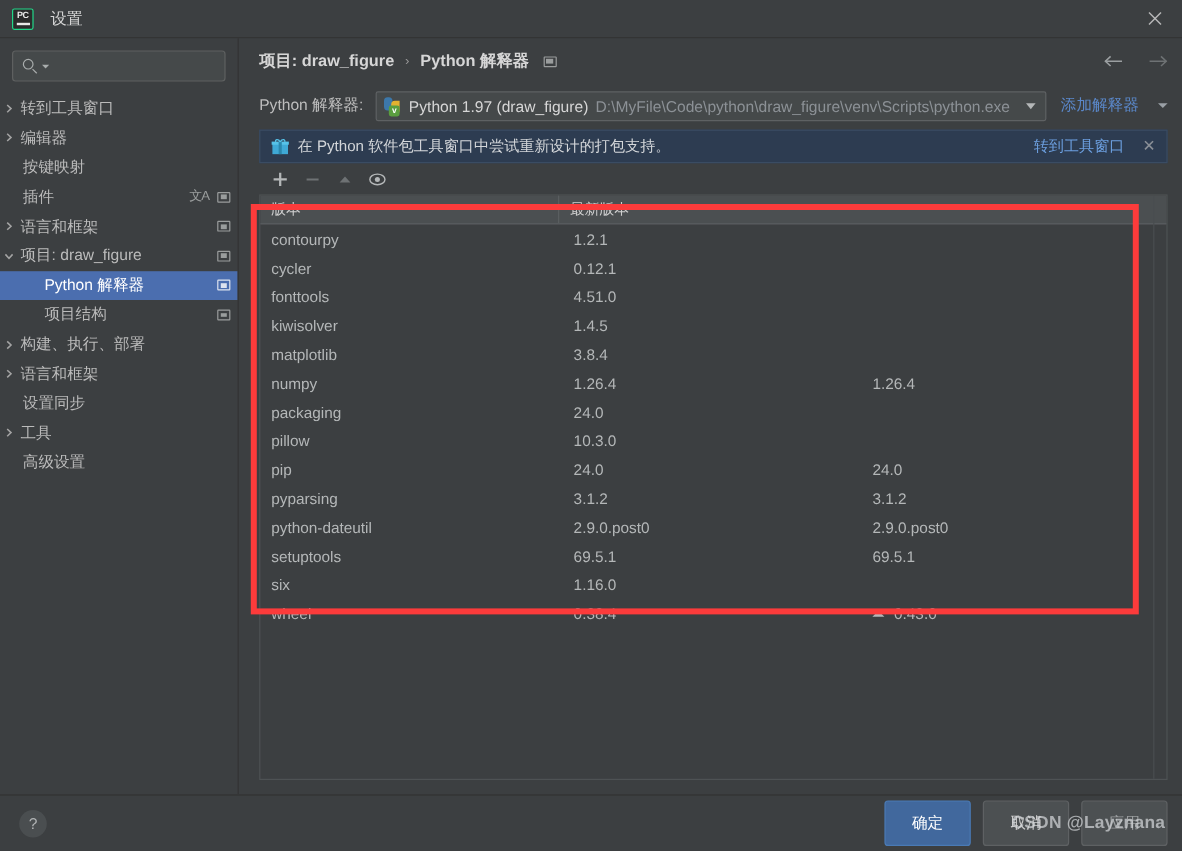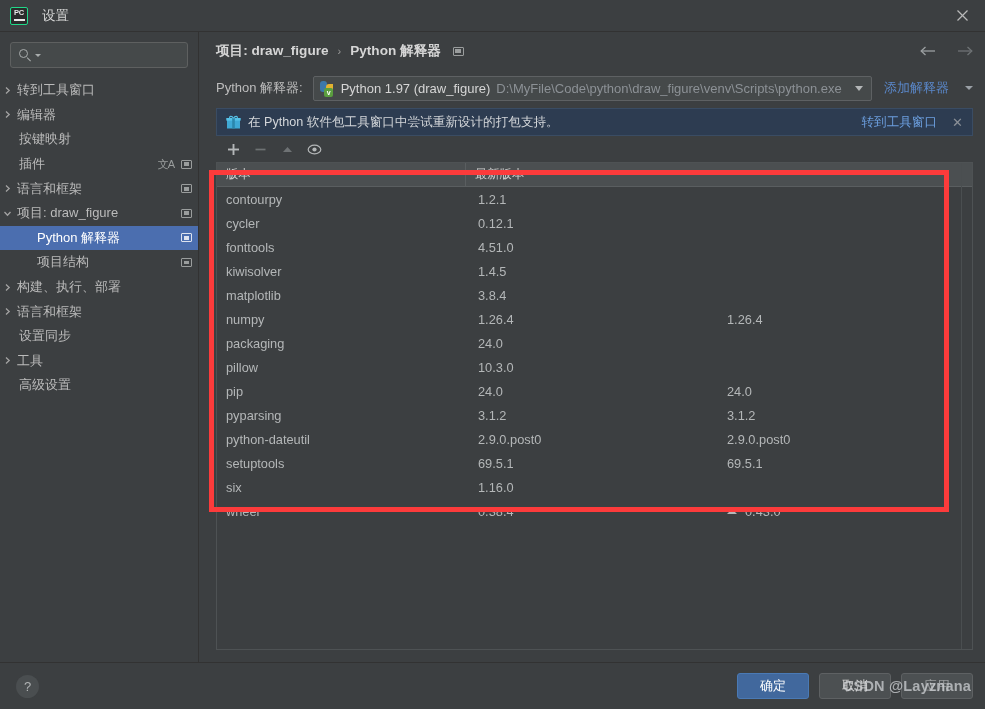--- a/index.html
+++ b/index.html
@@ -500,21 +500,21 @@
     margin-left: 2px;
   }
   .footer-right {
     position: absolute;
     right: 12px; top: 0; bottom: 0;
     display: flex;
     align-items: center;
     gap: 10px;
   }
   .btn {
-    height: 26px;
+    height: 38px;
     min-width: 72px;
     padding: 0 16px;
     border-radius: 3px;
     font-size: 13px;
     display: flex;
     align-items: center;
     justify-content: center;
     border: 1px solid #5e6163;
     background: #4c5052;
     color: #cfcfcf;

